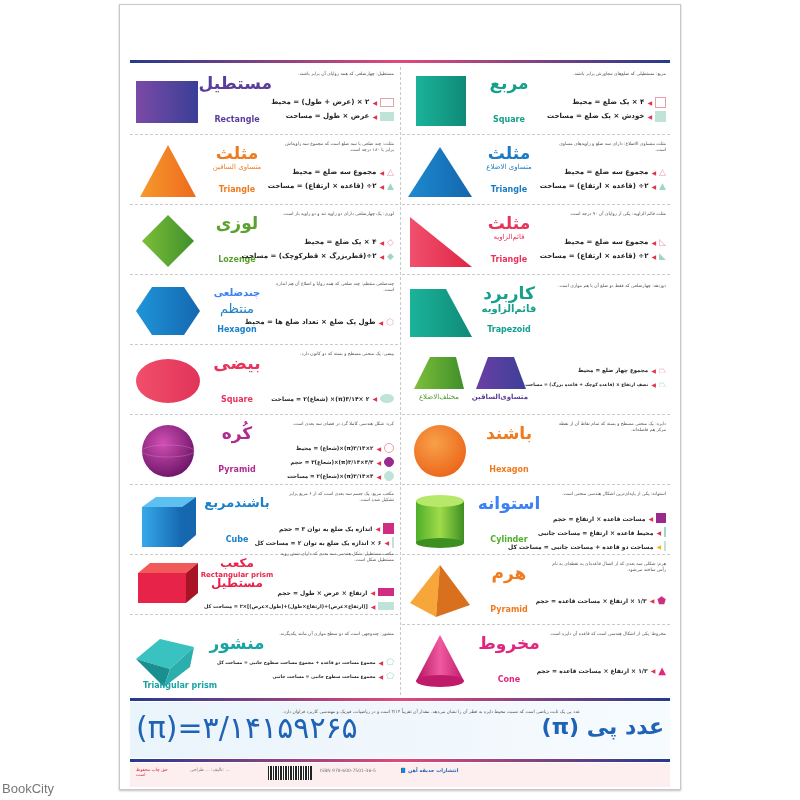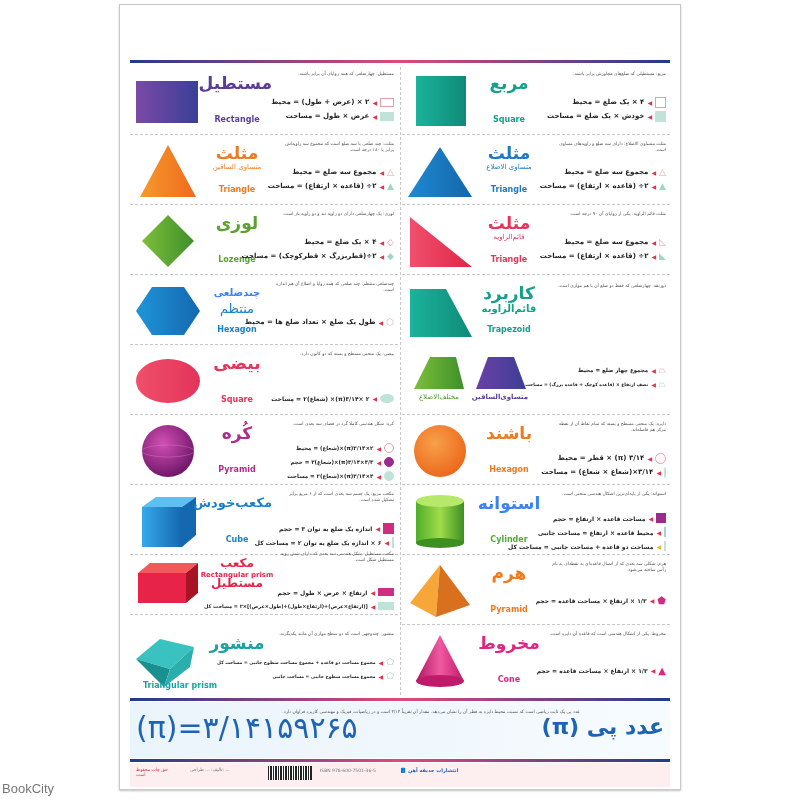--- a/index.html
+++ b/index.html
@@ -410,47 +410,35 @@
             <radialGradient id="gCir" cx="0.4" cy="0.35" r="0.7">
               <stop offset="0" stop-color="#f7a14a"></stop>
               <stop offset="1" stop-color="#ec6519"></stop>
             </radialGradient>
           </defs>
           <circle cx="34" cy="28" r="26" fill="url(#gCir)"></circle>
         </svg>
       <div class="name" style="color:#f07a1e">باشند</div>
       <div class="en" style="color:#f07a1e">Hexagon</div>
       <div class="desc">دایره: یک منحنی مسطح و بسته که تمام نقاط آن از نقطه مرکز هم فاصله‌اند.</div>
-      <div class="formulas" style="top:34px">
-        <div class="formula">
-            <span class="txt">۳/۱۴ (π) × قطر = محیط</span>
-            <span class="arrow">◀</span>
-            <span class="swatch" style="border-radius:50%;width:11px;height:11px"></span>
-          </div>
-        <div class="formula">
-            <span class="txt">۳/۱۴×(شعاع × شعاع) = مساحت</span>
-            <span class="arrow">◀</span>
-            <span class="swatch fill" style="border-radius:50%;width:11px;height:11px"></span>
-          </div>
-      </div>
     </div>
 
     <div class="cell" style="left:0;top:420px">
       <svg class="shape" viewBox="0 0 68 56">
           <defs>
             <linearGradient id="gCube" x1="0" x2="1">
               <stop offset="0" stop-color="#36a9ea"></stop>
               <stop offset="1" stop-color="#1567b0"></stop>
             </linearGradient>
           </defs>
           <polygon points="8,14 22,4 62,4 48,14" fill="#5cc0f0"></polygon>
           <polygon points="48,14 62,4 62,42 48,54" fill="#1567b0"></polygon>
           <rect x="8" y="14" width="40" height="40" fill="url(#gCube)"></rect>
         </svg>
-      <div class="name" style="color:#1a82c8;font-size:13px">مکعب‌خودش</div>
+      <div class="name" style="color:#1a82c8;font-size:13px">باشند‌مربع</div>
       <div class="en" style="color:#1a82c8">Cube</div>
       <div class="desc">مکعب مربع: یک جسم سه بعدی است که از ۶ مربع برابر تشکیل شده است.</div>
       <div class="formulas" style="top:34px">
         <div class="formula">
             <span class="txt" style="font-size:6px">اندازه یک ضلع به توان ۳ = حجم</span>
             <span class="arrow">◀</span>
             <span class="swatch magenta" style="width:11px;height:11px"></span>
           </div>
         <div class="formula">
             <span class="txt" style="font-size:6px">۶ × اندازه یک ضلع به توان ۲ = مساحت کل</span>

